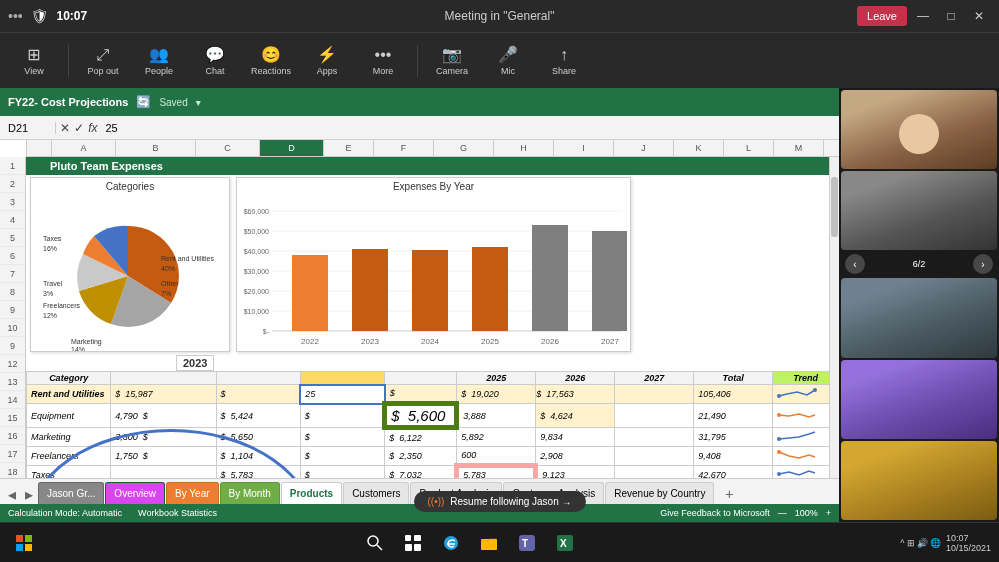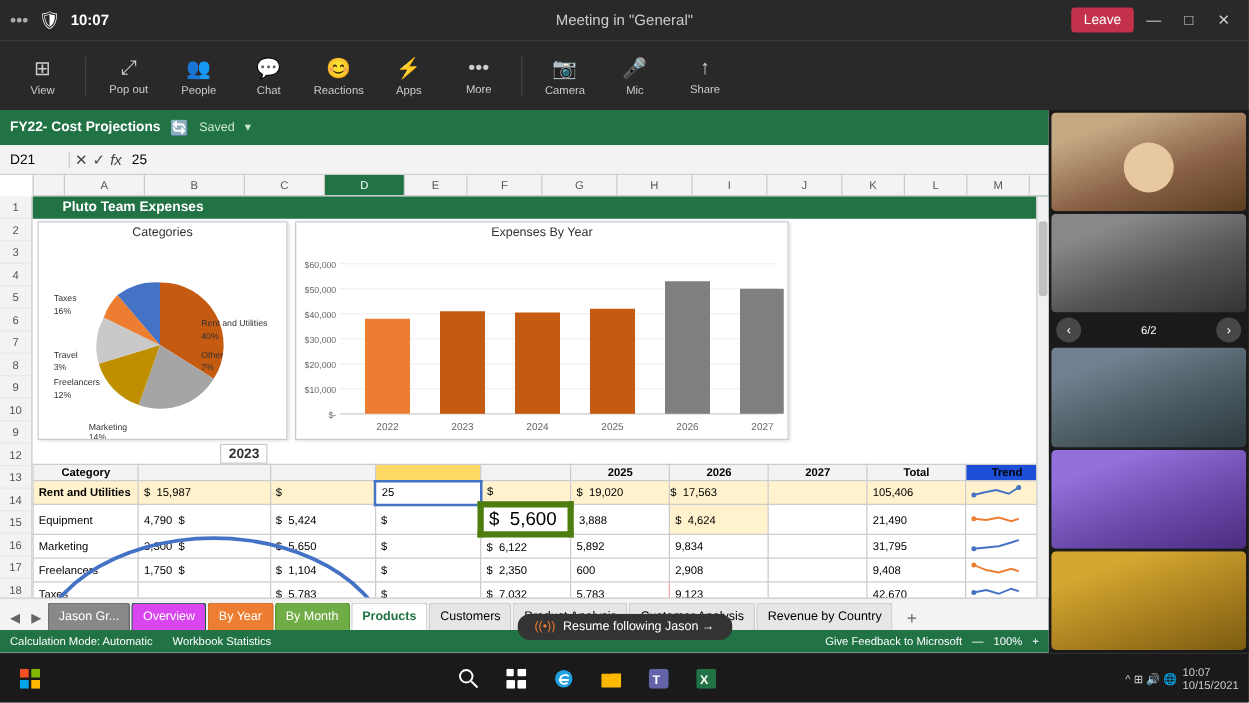--- a/index.html
+++ b/index.html
@@ -436,35 +436,35 @@
             <text x="133" y="148" font-size="8" fill="#666" text-anchor="middle">2023</text>
             <text x="193" y="148" font-size="8" fill="#666" text-anchor="middle">2024</text>
             <text x="253" y="148" font-size="8" fill="#666" text-anchor="middle">2025</text>
             <text x="313" y="148" font-size="8" fill="#666" text-anchor="middle">2026</text>
             <text x="373" y="148" font-size="8" fill="#666" text-anchor="middle">2027</text>
           </svg>
         </div>
 
         <div style="position:absolute;top:198px;left:150px;font-size:11px;font-weight:bold;color:#333;background:#fff;border:1px solid #ccc;padding:1px 6px;">2023</div>
 
-        <div style="position:absolute;top:214px;left:0;right:0;">
+        <div style="position:absolute;top:214px;left:0;right:0;font-style:italic;">
 
           <table style="border-collapse:collapse;font-size:10px;width:100%;">
             <thead>
               <tr>
                 <th style="width:64px;border:1px solid #ccc;background:#f3f3f3;padding:1px 4px;font-size:9px;">Category</th>
                 <th style="width:80px;border:1px solid #ccc;background:#f3f3f3;padding:1px 4px;font-size:9px;"></th>
                 <th style="width:64px;border:1px solid #ccc;background:#f3f3f3;padding:1px 4px;font-size:9px;"></th>
                 <th style="width:64px;border:1px solid #ccc;background:#ffd966;padding:1px 4px;font-size:9px;"></th>
                 <th style="width:50px;border:1px solid #ccc;background:#f3f3f3;padding:1px 4px;font-size:9px;"></th>
                 <th style="width:60px;border:1px solid #ccc;background:#f3f3f3;padding:1px 4px;font-size:9px;">2025</th>
                 <th style="width:60px;border:1px solid #ccc;background:#f3f3f3;padding:1px 4px;font-size:9px;">2026</th>
                 <th style="width:60px;border:1px solid #ccc;background:#f3f3f3;padding:1px 4px;font-size:9px;">2027</th>
                 <th style="width:60px;border:1px solid #ccc;background:#f3f3f3;padding:1px 4px;font-size:9px;">Total</th>
-                <th style="width:50px;border:1px solid #ccc;background:#1d4ed8;padding:1px 4px;font-size:9px;">Trend</th>
+                <th style="width:50px;border:1px solid #ccc;background:#bef264;padding:1px 4px;font-size:9px;">Trend</th>
               </tr>
             </thead>
             <tbody>
 
               <tr style="background:#fff2cc;">
                 <td style="border:1px solid #ccc;padding:1px 4px;font-size:9px;font-weight:bold;">Rent and Utilities</td>
                 <td style="border:1px solid #ccc;padding:1px 4px;font-size:9px;">$ &nbsp;15,987</td>
                 <td style="border:1px solid #ccc;padding:1px 4px;font-size:9px;">$</td>
                 <td style="border:2px solid #4472c4;padding:1px 4px;font-size:9px;background:#fff;">25</td>
                 <td style="border:1px solid #ccc;padding:1px 4px;font-size:9px;">$</td>
@@ -534,21 +534,21 @@
                   </svg>
                 </td>
               </tr>
 
               <tr>
                 <td style="border:1px solid #ccc;padding:1px 4px;font-size:9px;">Taxes</td>
                 <td style="border:1px solid #ccc;padding:1px 4px;font-size:9px;"></td>
                 <td style="border:1px solid #ccc;padding:1px 4px;font-size:9px;">$ &nbsp;5,783</td>
                 <td style="border:1px solid #ccc;padding:1px 4px;font-size:9px;">$</td>
                 <td style="border:1px solid #ccc;padding:1px 4px;font-size:9px;">$ &nbsp;7,032</td>
-                <td style="border:1px solid #fca5a5;padding:1px 4px;font-size:9px;">5,783</td>
+                <td style="border:5px solid #fca5a5;padding:1px 4px;font-size:9px;">5,783</td>
                 <td style="border:1px solid #ccc;padding:1px 4px;font-size:9px;">9,123</td>
                 <td style="border:1px solid #ccc;padding:1px 4px;font-size:9px;"></td>
                 <td style="border:1px solid #ccc;padding:1px 4px;font-size:9px;">42,670</td>
                 <td style="border:1px solid #ccc;padding:1px 4px;font-size:9px;">
                   <svg width="40" height="14">
                     <polyline points="2,7 12,5 22,8 32,4 38,6" stroke="#4472c4" stroke-width="1.5" fill="none"></polyline>
                     <circle cx="2" cy="7" r="2" fill="#4472c4"></circle>
                   </svg>
                 </td>
               </tr>

